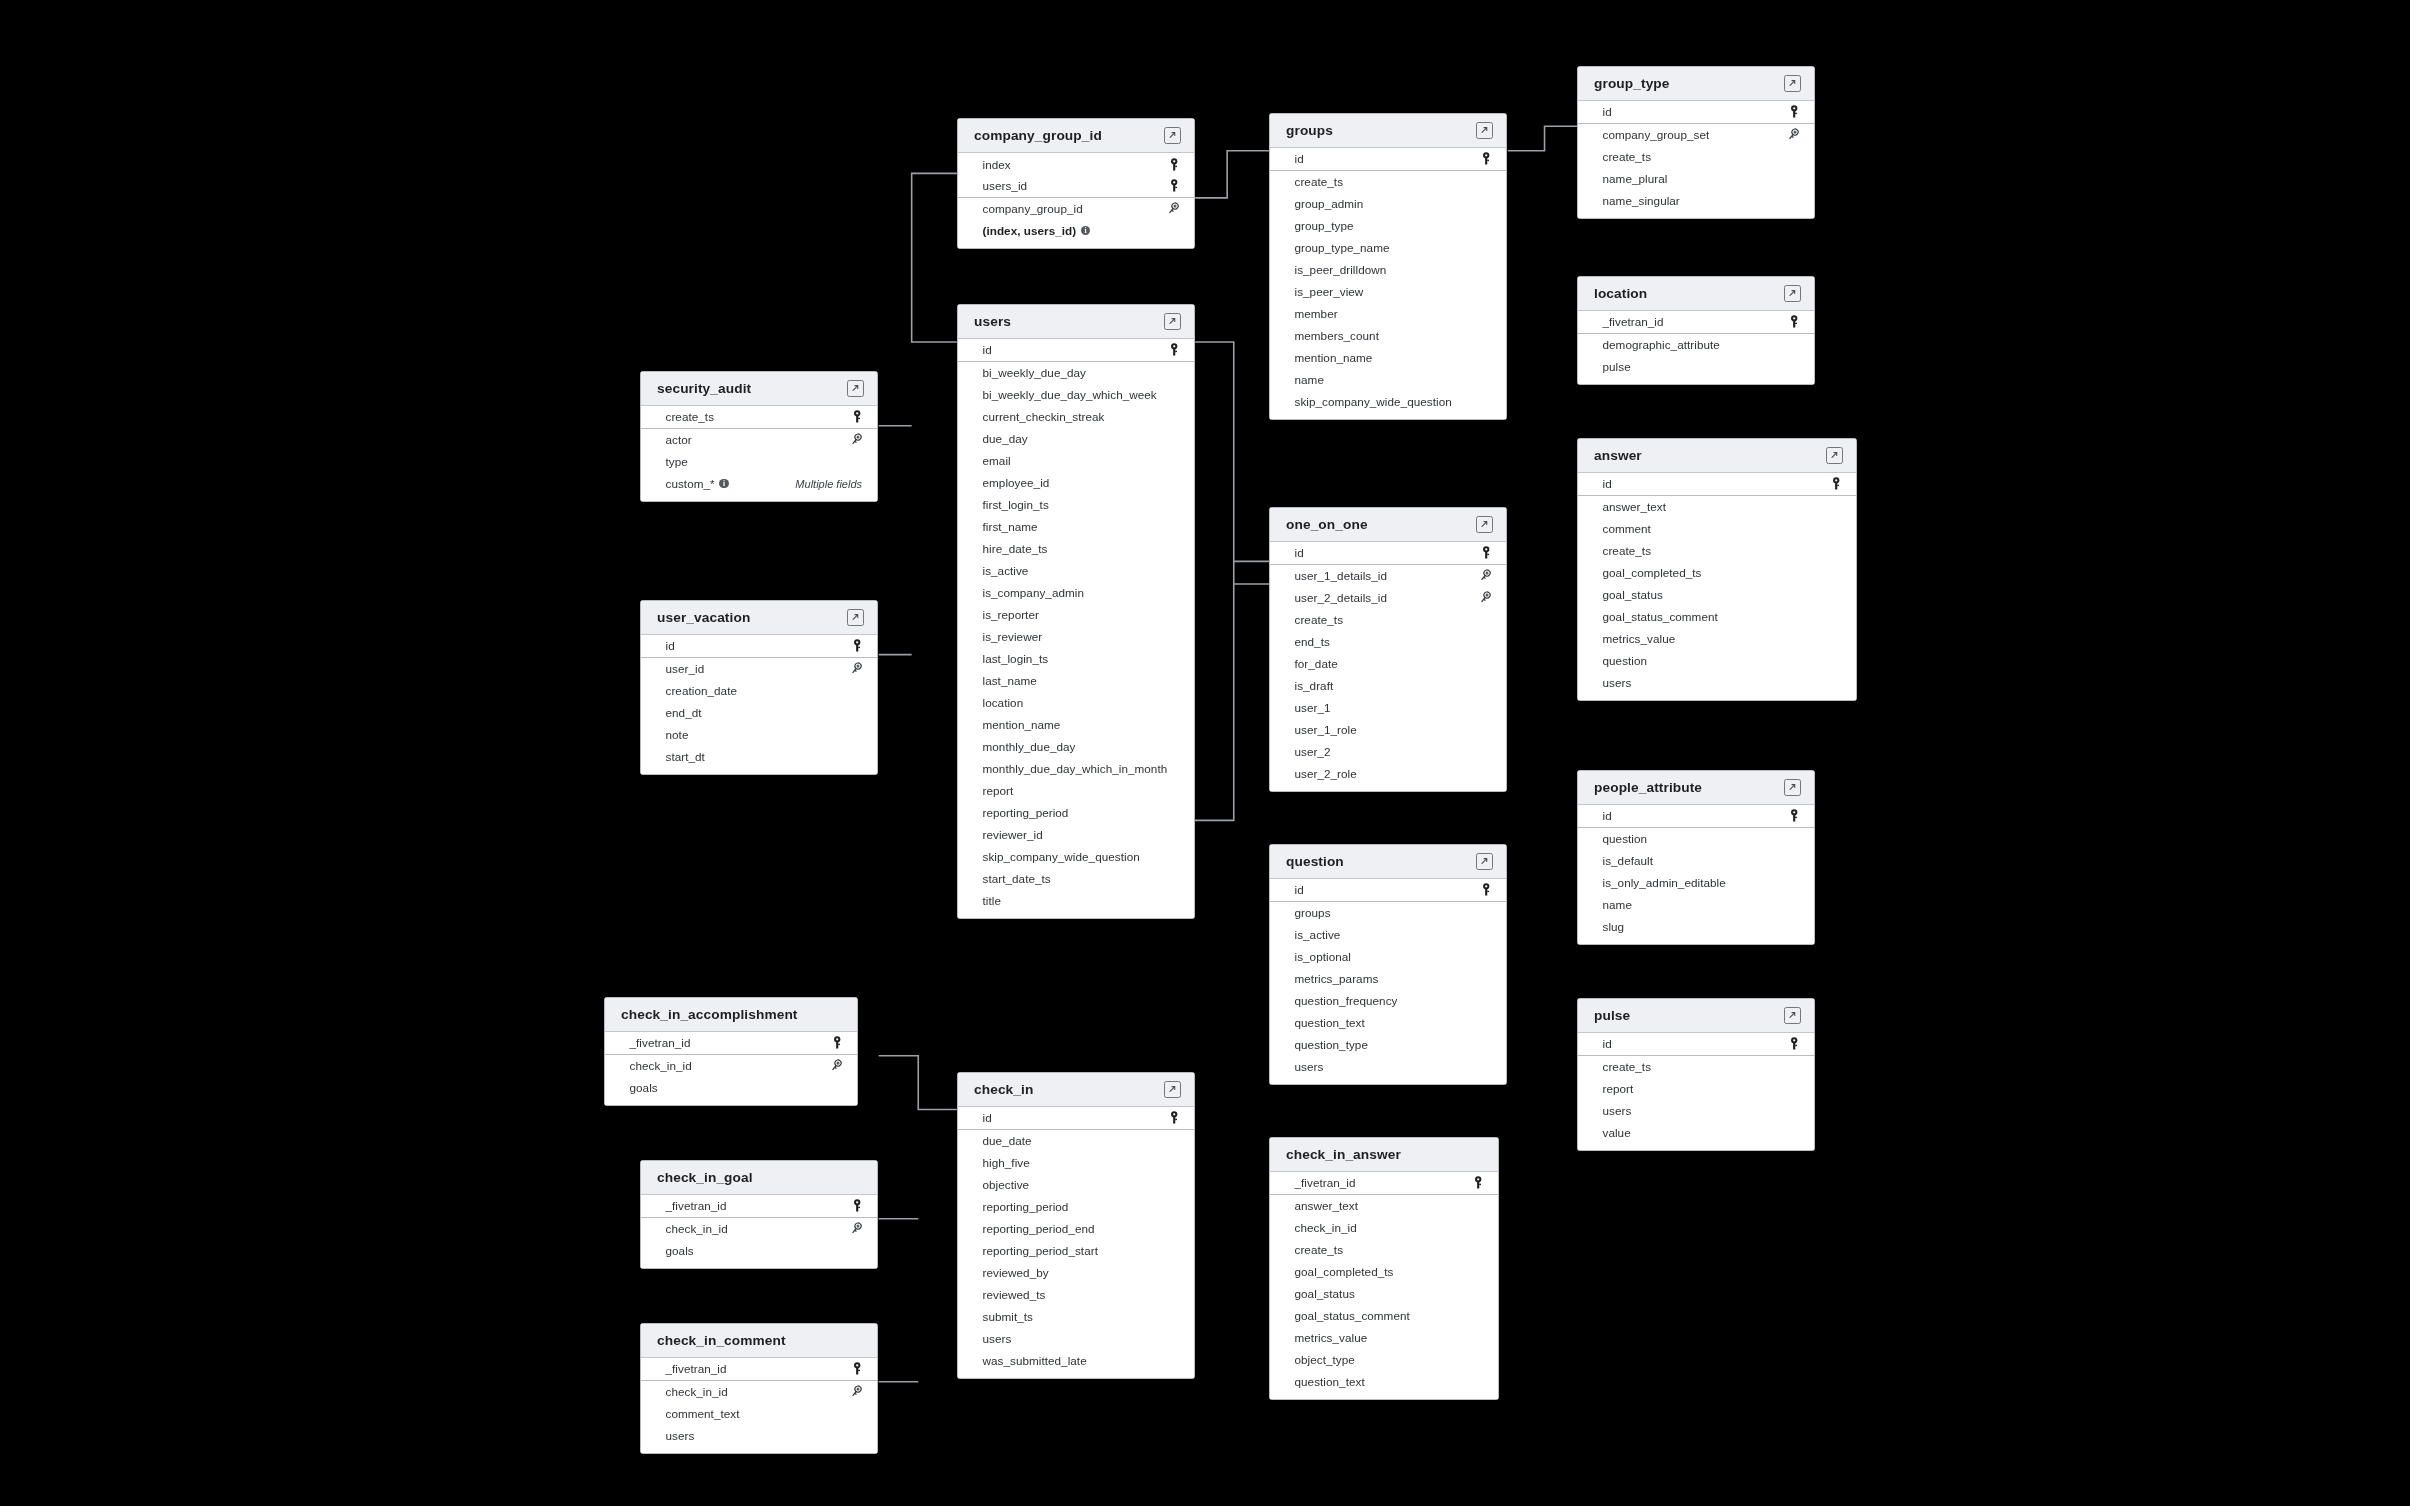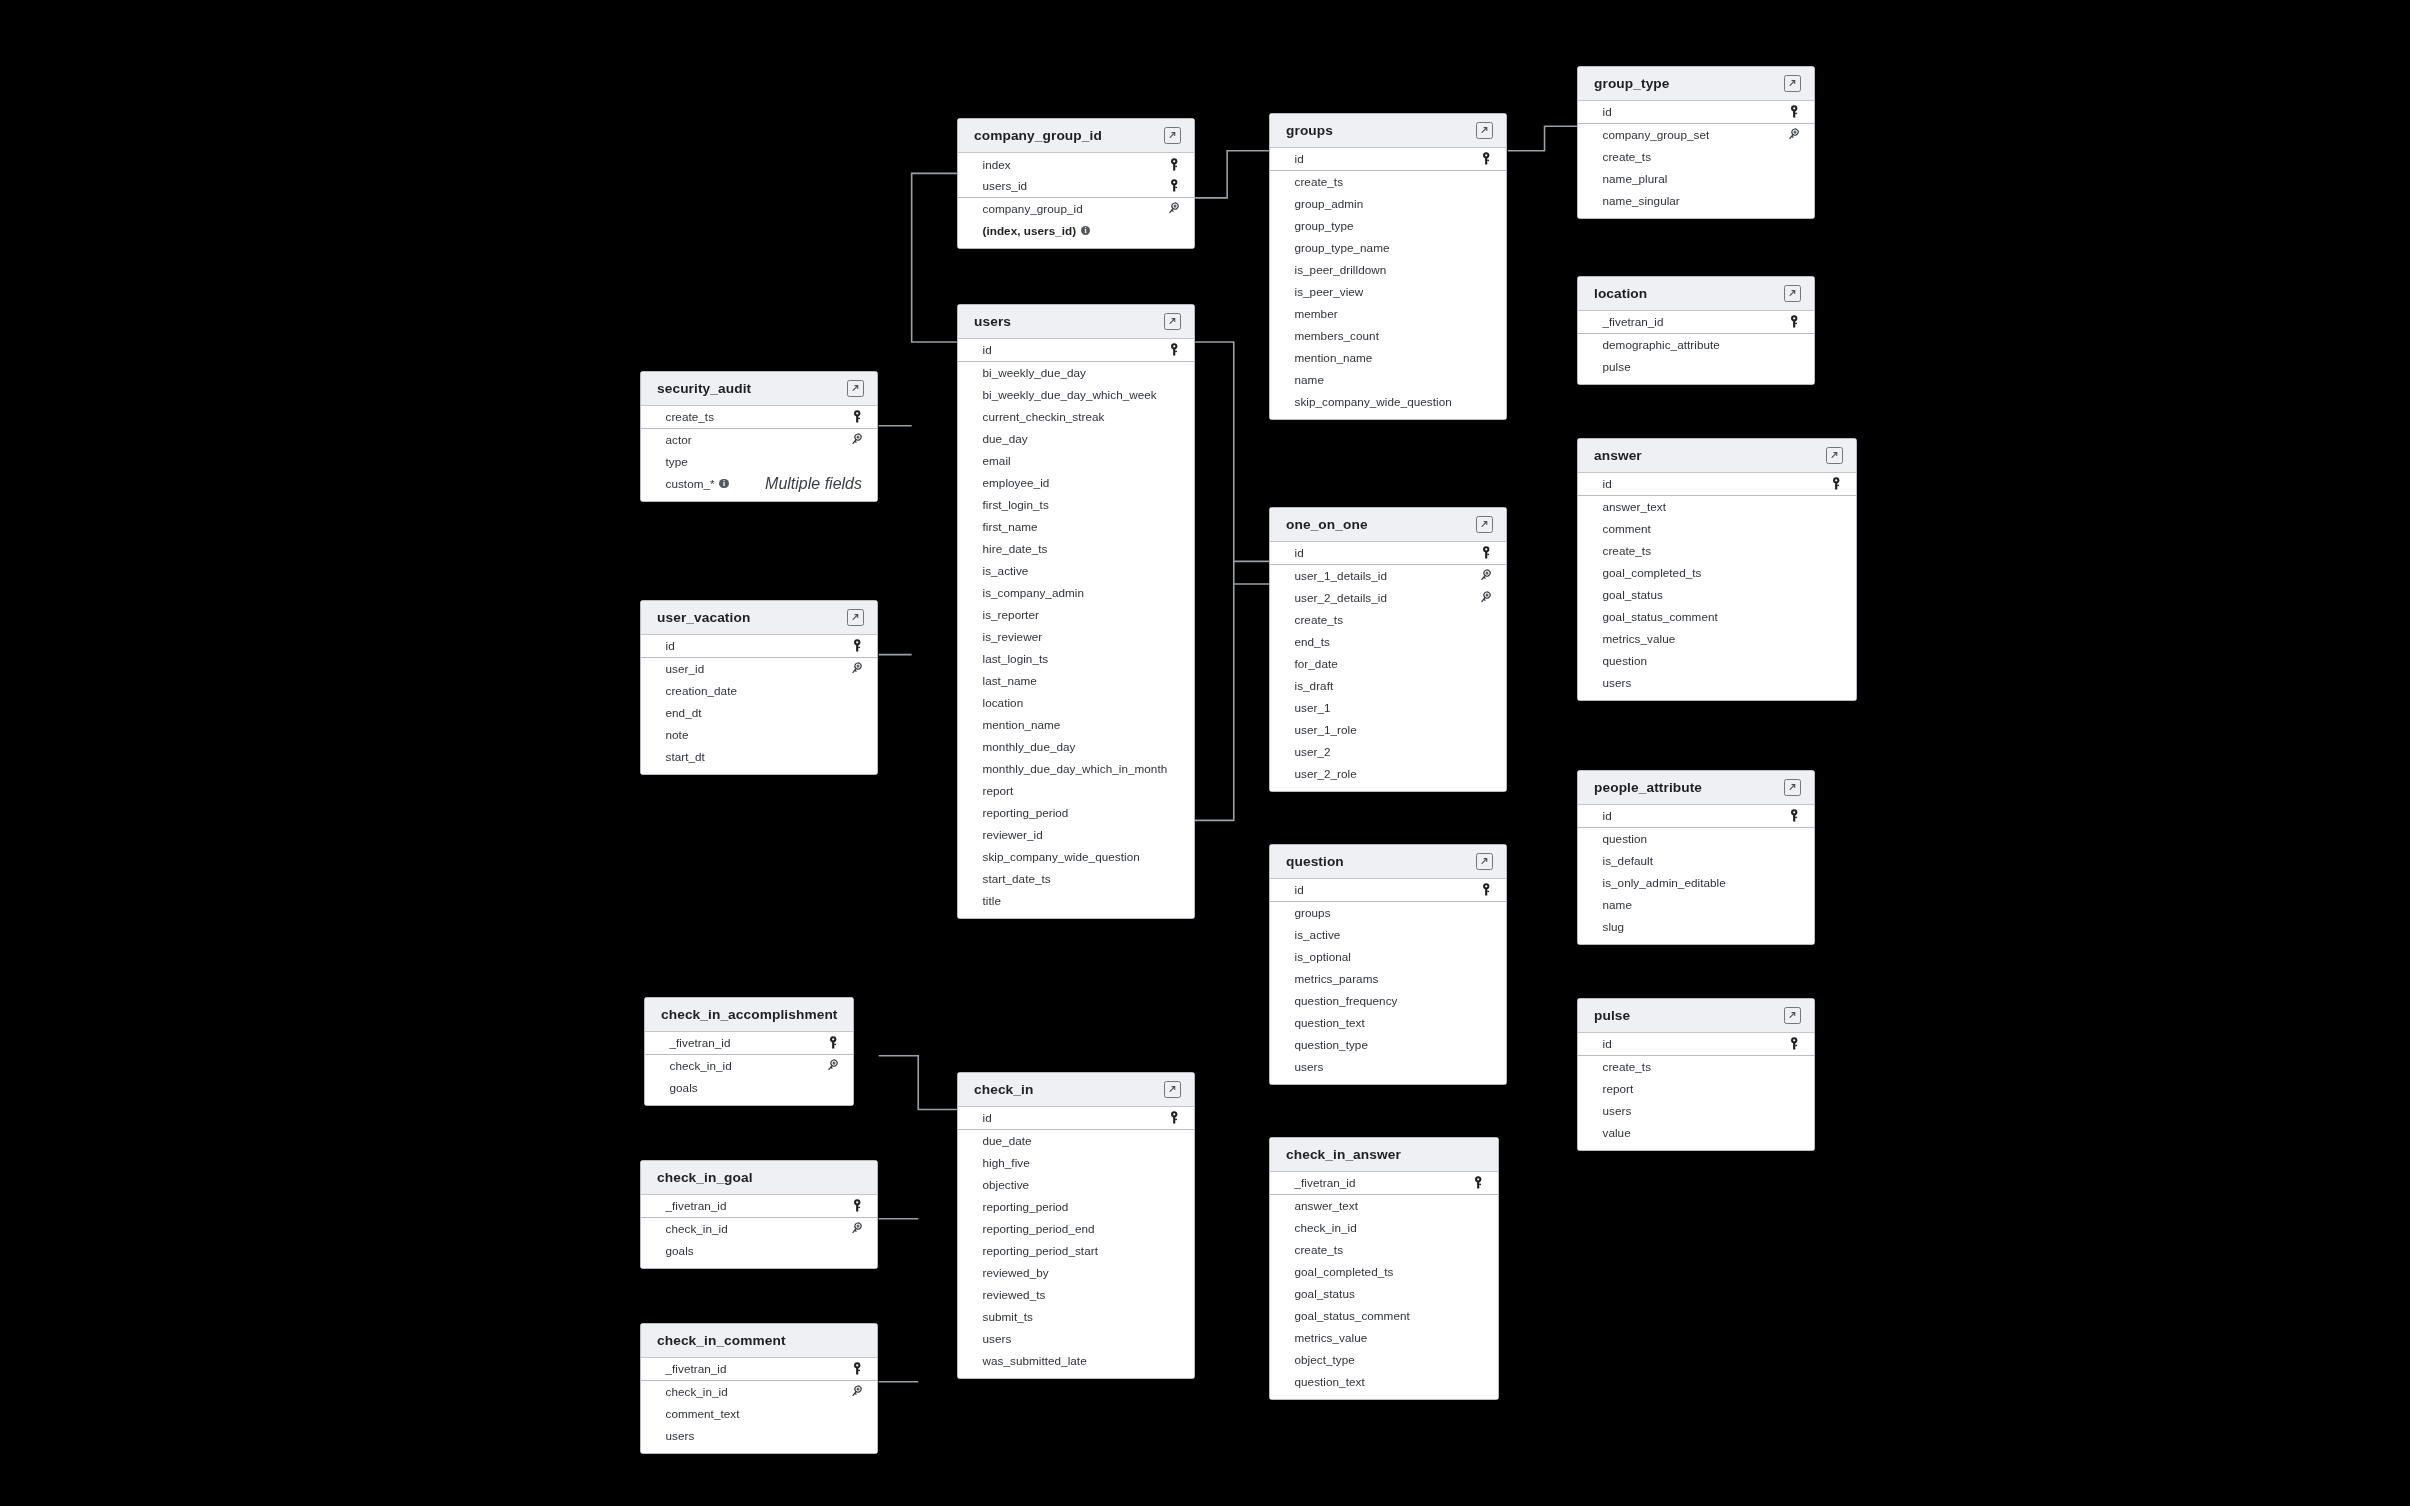--- a/index.html
+++ b/index.html
@@ -71,21 +71,21 @@
     font-size: 11.7px;
     color: #2e3237;
     white-space: nowrap;
     letter-spacing: 0.05px;
     display: flex;
     align-items: center;
     gap: 4.7px;
   }
   .field-name.bold-idx { font-weight: bold; color:#1d1f22; }
   .field-extra {
-    font-size: 16px;
+    font-size: 11px;
     color: #3a3f45;
     font-style: italic;
     white-space: nowrap;
   }
   .key-slot { width: 15px; display:flex; justify-content:flex-end; flex:0 0 auto; }
   .info-dot {
     display:inline-flex; align-items:center; justify-content:center;
     width: 9.4px; height: 9.4px; border-radius: 50%;
     background: #55595e; color: #fff;
     font-size: 7.5px; font-weight: bold; line-height: 1;
@@ -1030,21 +1030,21 @@
         <div style="display: flex; align-items: center;"></div>
       </div>
       <div class="field-row">
         <div class="field-name">
           <span>value</span>
         </div>
         <div style="display: flex; align-items: center;"></div>
       </div>
       <div class="pad-bottom"></div>
     </div>
-    <div class="table-card" style="left: 644px; top: 997px; width: 210px;">
+    <div class="table-card" style="left: 604px; top: 997px; width: 254px;">
       <div class="tbl-header">
         <div class="tbl-title">check_in_accomplishment</div>
       </div>
       <div class="field-row pk-row">
         <div class="field-name">
           <span>_fivetran_id</span>
         </div>
         <div style="display: flex; align-items: center;">
           <span class="key-slot">
             <svg width="10.4" height="13" viewBox="0 0 11 14">

